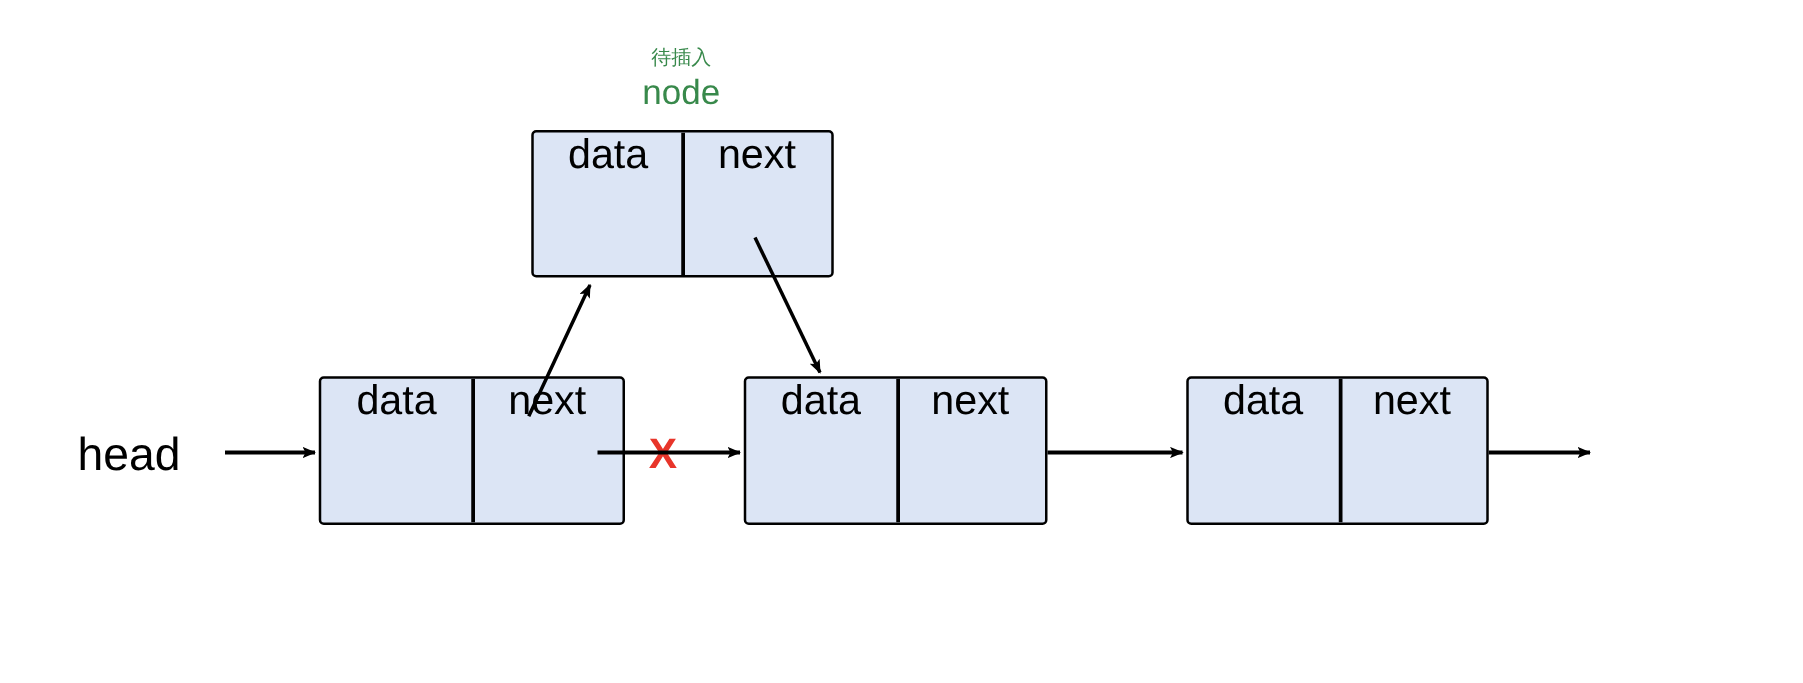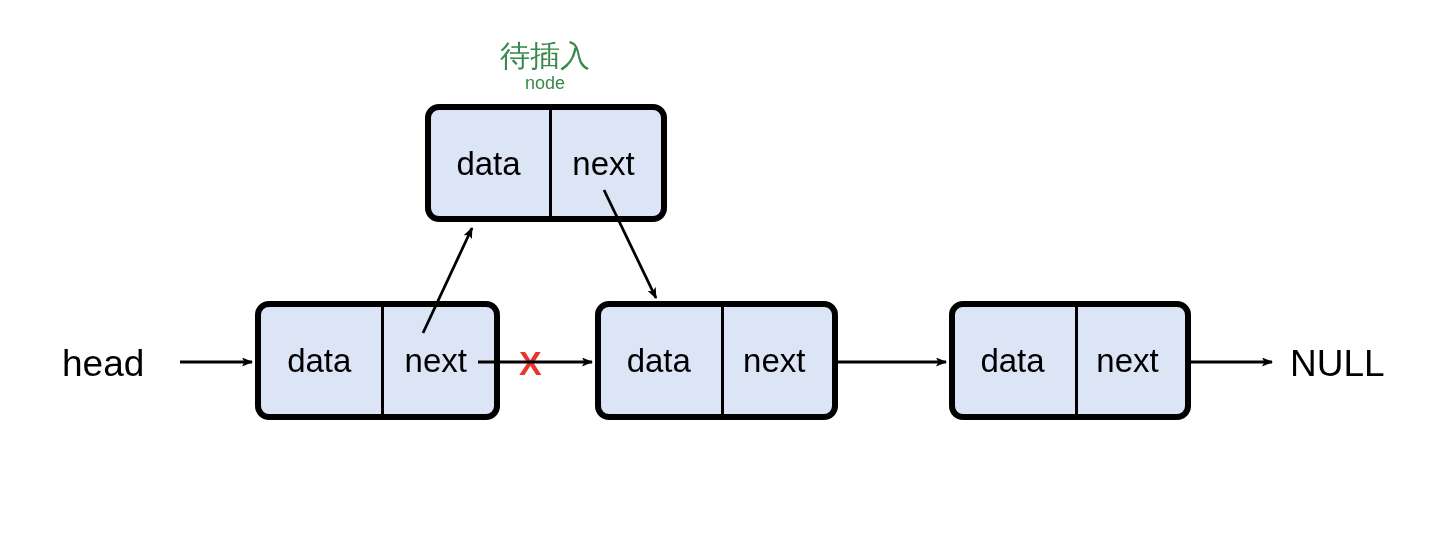--- a/index.html
+++ b/index.html
@@ -16,24 +16,24 @@
     width: 1442px;
     height: 546px;
     background: #ffffff;
     overflow: hidden;
   }
   
   .node {
     position: absolute;
     box-sizing: border-box;
     background: #dce5f5;
-    border: 6px solid #000000;
-    border-radius: 14px;
+    border: 2px solid #000000;
+    border-radius: 4px;
     display: flex;
-    align-items: center;
+    align-items: flex-start;
     overflow: hidden;
   }
   .cell {
     flex: 1 1 50%;
     text-align: center;
     font-family: "Liberation Sans", sans-serif;
     font-size: 33px;
     color: #000000;
     line-height: 1;
     user-select: none;
@@ -59,22 +59,22 @@
   }
   .label-green {
     position: absolute;
     text-align: center;
     color: #38894b;
     font-family: "Liberation Sans", sans-serif;
     line-height: 1.18;
     white-space: nowrap;
     user-select: none;
   }
-  .label-green .cn { font-size: 30px; display: block; }
-  .label-green .en { font-size: 18px; display: block; }
+  .label-green .cn { font-size: 16px; display: block; }
+  .label-green .en { font-size: 28px; display: block; }
 
   
   #arrows {
     position: absolute;
     left: 0;
     top: 0;
     width: 1442px;
     height: 546px;
     pointer-events: none;
   }
@@ -93,21 +93,20 @@
 
 <div id="canvas">
 
   <div class="label-green" id="annotation" style="left:470px; top:38px; width:150px;">
     <span class="cn">待插入</span>
     <span class="en">node</span>
   </div>
 
   <div class="txt txt-big" style="left:62px; top:345px;">head</div>
 
-  <div class="txt txt-big" style="left:1290px; top:345px;">NULL</div>
 
   <div class="xmark" style="left:519px; top:346px;">X</div>
 
   <div id="nodes-layer">
       <div class="node" style="left: 425px; top: 104px; width: 242px; height: 118px;">
         <div class="cell">data</div>
         <div class="cell">next</div>
         <div class="divider" style="left: 118px;"></div>
       </div>
       <div class="node" style="left: 255px; top: 301px; width: 245px; height: 119px;">

